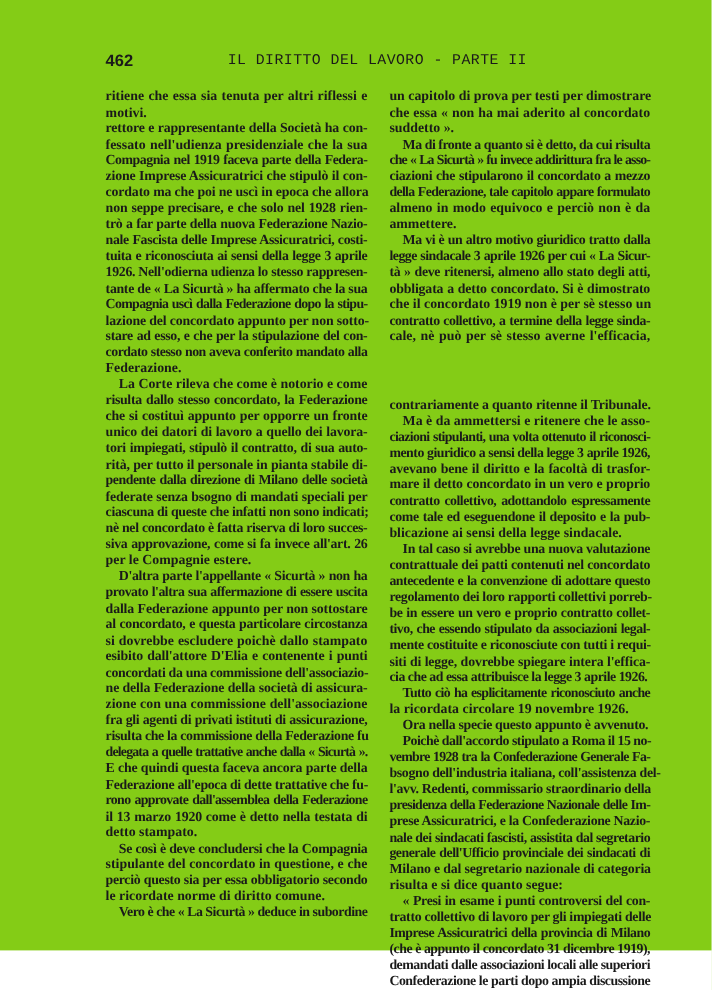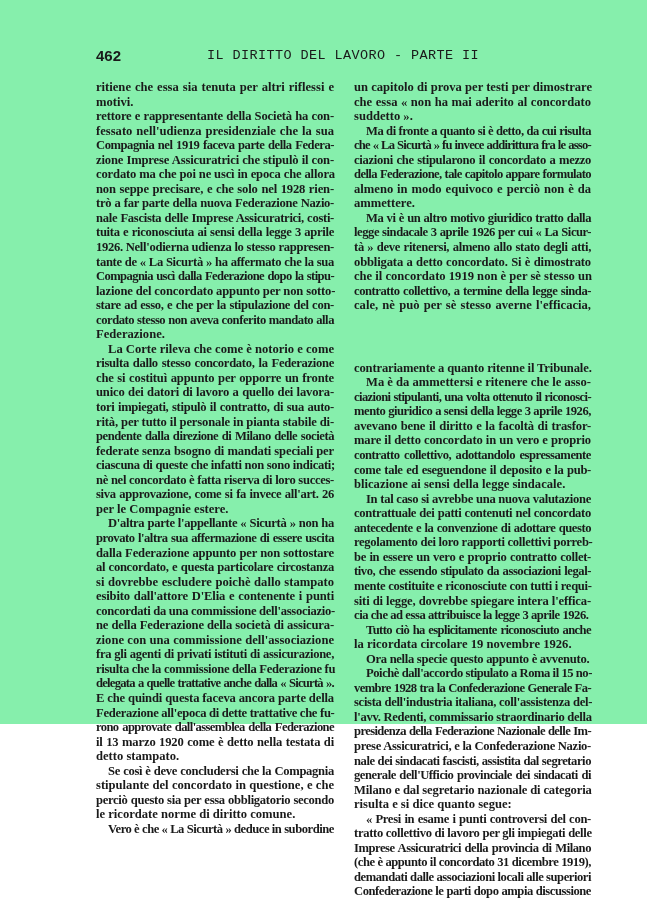--- a/index.html
+++ b/index.html
@@ -1,19 +1,19 @@
 <!DOCTYPE html>
 <html><head>
 <meta charset="utf-8">
 <style>
   html, body { margin: 0; padding: 0; background: #ffffff; }
   body { width: 647px; height: 900px; position: relative; overflow: hidden; }
   .page {
-    position: absolute; left: 0; top: 0; width: 647px; height: 724px;
-    background: #86efac;
+    position: absolute; left: 0; top: 0; width: 647px; height: 864px;
+    background: #84cc16;
     font-family: "Liberation Serif", "DejaVu Serif", serif;
     color: #1a1a1a;
   }
   .header { position: absolute; top: 47px; left: 96px; width: 494px; height: 20px; }
   .page-number {
     position: absolute; left: 0; top: 0;
     font-family: "Liberation Sans", "DejaVu Sans", sans-serif;
     font-weight: bold; font-size: 15px;
   }
   .running-title {
@@ -155,21 +155,21 @@
       <p>
         <span class="line" style="padding-left: 12px; letter-spacing: -0.6px;">Tutto ciò ha esplicitamente riconosciuto anche</span>
         <span class="line last">la ricordata circolare 19 novembre 1926.</span>
       </p>
       <p>
         <span class="line last" style="padding-left: 12px; letter-spacing: -0.3px;">Ora nella specie questo appunto è avvenuto.</span>
       </p>
       <p>
         <span class="line" style="padding-left: 12px; letter-spacing: -0.45px;">Poichè dall'accordo stipulato a Roma il 15 no-</span>
         <span class="line" style="letter-spacing: -0.6px;">vembre 1928 tra la Confederazione Generale Fa-</span>
-        <span class="line" style="letter-spacing: -0.3px;">scista dell'industria italiana, coll'assistenza del-</span>
+        <span class="line" style="letter-spacing: -0.3px;">bsogno dell'industria italiana, coll'assistenza del-</span>
         <span class="line" style="letter-spacing: -0.3px;">l'avv. Redenti, commissario straordinario della</span>
         <span class="line" style="letter-spacing: -0.6px;">presidenza della Federazione Nazionale delle Im-</span>
         <span class="line" style="letter-spacing: -0.3px;">prese Assicuratrici, e la Confederazione Nazio-</span>
         <span class="line" style="letter-spacing: -0.45px;">nale dei sindacati fascisti, assistita dal segretario</span>
         <span class="line" style="letter-spacing: -0.45px;">generale dell'Ufficio provinciale dei sindacati di</span>
         <span class="line" style="letter-spacing: -0.15px;">Milano e dal segretario nazionale di categoria</span>
         <span class="line last">risulta e si dice quanto segue:</span>
       </p>
       <p>
         <span class="line" style="padding-left: 12px; letter-spacing: -0.3px;">« Presi in esame i punti controversi del con-</span>

